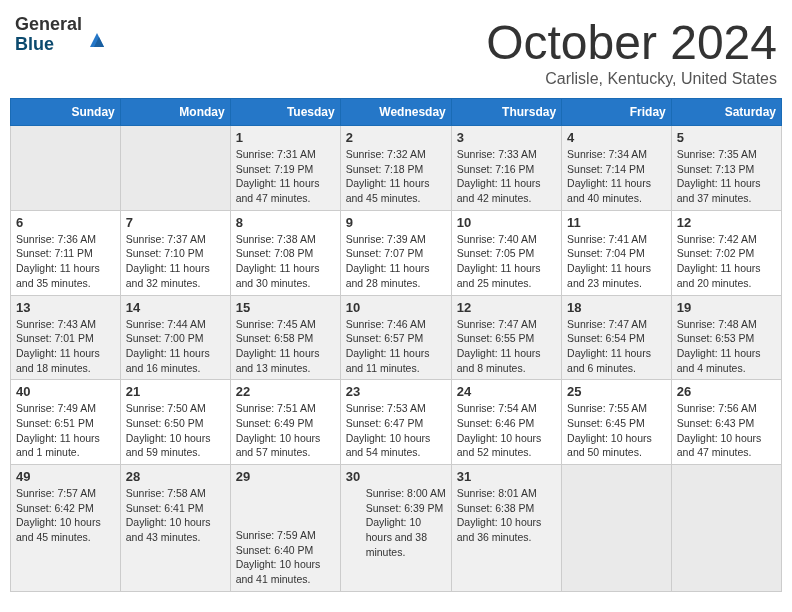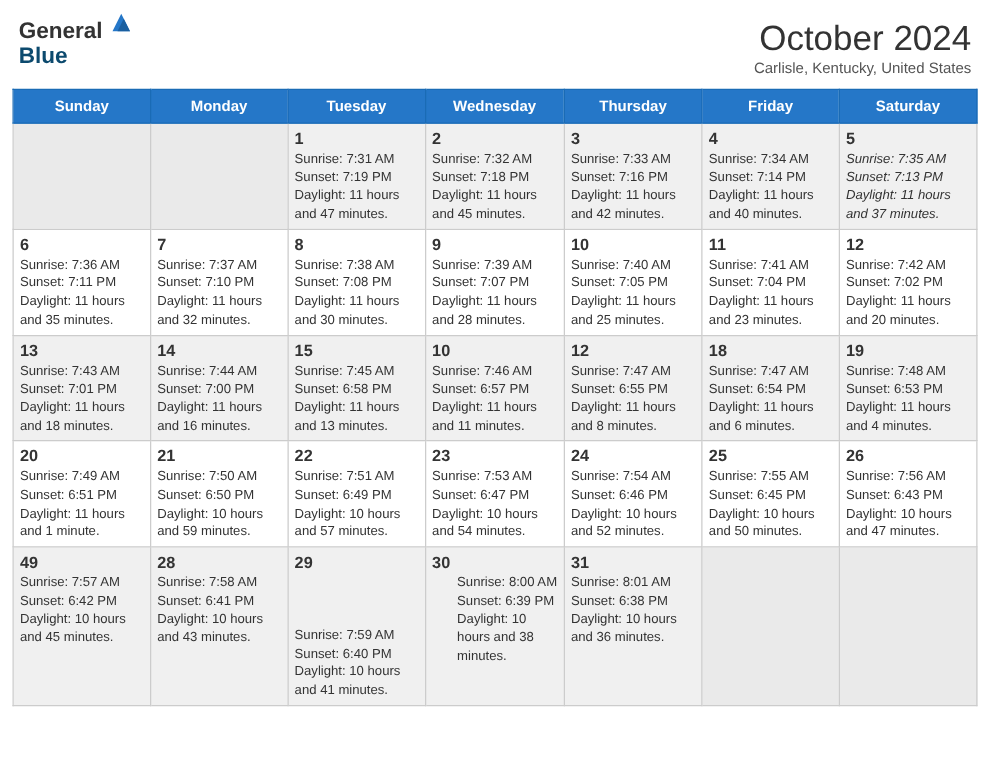--- a/index.html
+++ b/index.html
@@ -12,21 +12,21 @@
     }
     .header {
       display: flex;
       justify-content: space-between;
       align-items: flex-start;
       margin-bottom: 10px;
       padding: 5px 5px 0 5px;
     }
     .logo {
       display: flex;
-      align-items: flex-start;
+      align-items: flex-end;
       gap: 0;
     }
     .logo-text {
       display: flex;
       flex-direction: column;
       line-height: 1.1;
     }
     .logo-general {
       font-size: 18px;
       font-weight: bold;
@@ -38,37 +38,37 @@
       color: #0c4a6e;
     }
     .logo-icon {
       margin-left: 4px;
       margin-top: -8px;
     }
     .title-block {
       text-align: right;
     }
     .month-title {
-      font-size: 28px;
+      font-size: 48px;
       font-weight: normal;
       color: #333;
     }
     .location {
-      font-size: 12px;
+      font-size: 16px;
       color: #555;
     }
     .calendar {
       width: 100%;
       border-collapse: collapse;
       font-size: 11px;
     }
     .calendar th {
       background-color: #2577c8;
       color: #fff;
-      text-align: center;
+      text-align: right;
       padding: 6px 5px;
       font-size: 12px;
       font-weight: bold;
       border: 1px solid #1a6bb5;
     }
     .calendar td {
       border: 1px solid #ccc;
       vertical-align: top;
       padding: 4px 5px;
       height: 80px;
@@ -154,21 +154,21 @@
 Daylight: 11 hours and 42 minutes.</div>
         </td>
         <td>
           <span class="day-num">4</span>
           <div class="day-info" style="white-space: pre-line;">Sunrise: 7:34 AM
 Sunset: 7:14 PM
 Daylight: 11 hours and 40 minutes.</div>
         </td>
         <td>
           <span class="day-num">5</span>
-          <div class="day-info" style="white-space: pre-line; font-style: italic;">Sunrise: 7:35 AM
+          <div class="day-info" style="white-space: pre-line;">Sunrise: 7:35 AM
 Sunset: 7:13 PM
 Daylight: 11 hours and 37 minutes.</div>
         </td>
       </tr>
       <tr>
         <td>
           <span class="day-num">6</span>
           <div class="day-info" style="white-space: pre-line;">Sunrise: 7:36 AM
 Sunset: 7:11 PM
 Daylight: 11 hours and 35 minutes.</div>
@@ -249,21 +249,21 @@
         </td>
         <td>
           <span class="day-num">19</span>
           <div class="day-info" style="white-space: pre-line;">Sunrise: 7:48 AM
 Sunset: 6:53 PM
 Daylight: 11 hours and 4 minutes.</div>
         </td>
       </tr>
       <tr>
         <td>
-          <span class="day-num">20</span>
+          <span class="day-num">40</span>
           <div class="day-info" style="white-space: pre-line;">Sunrise: 7:49 AM
 Sunset: 6:51 PM
 Daylight: 11 hours and 1 minute.</div>
         </td>
         <td>
           <span class="day-num">21</span>
           <div class="day-info" style="white-space: pre-line;">Sunrise: 7:50 AM
 Sunset: 6:50 PM
 Daylight: 10 hours and 59 minutes.</div>
         </td>

